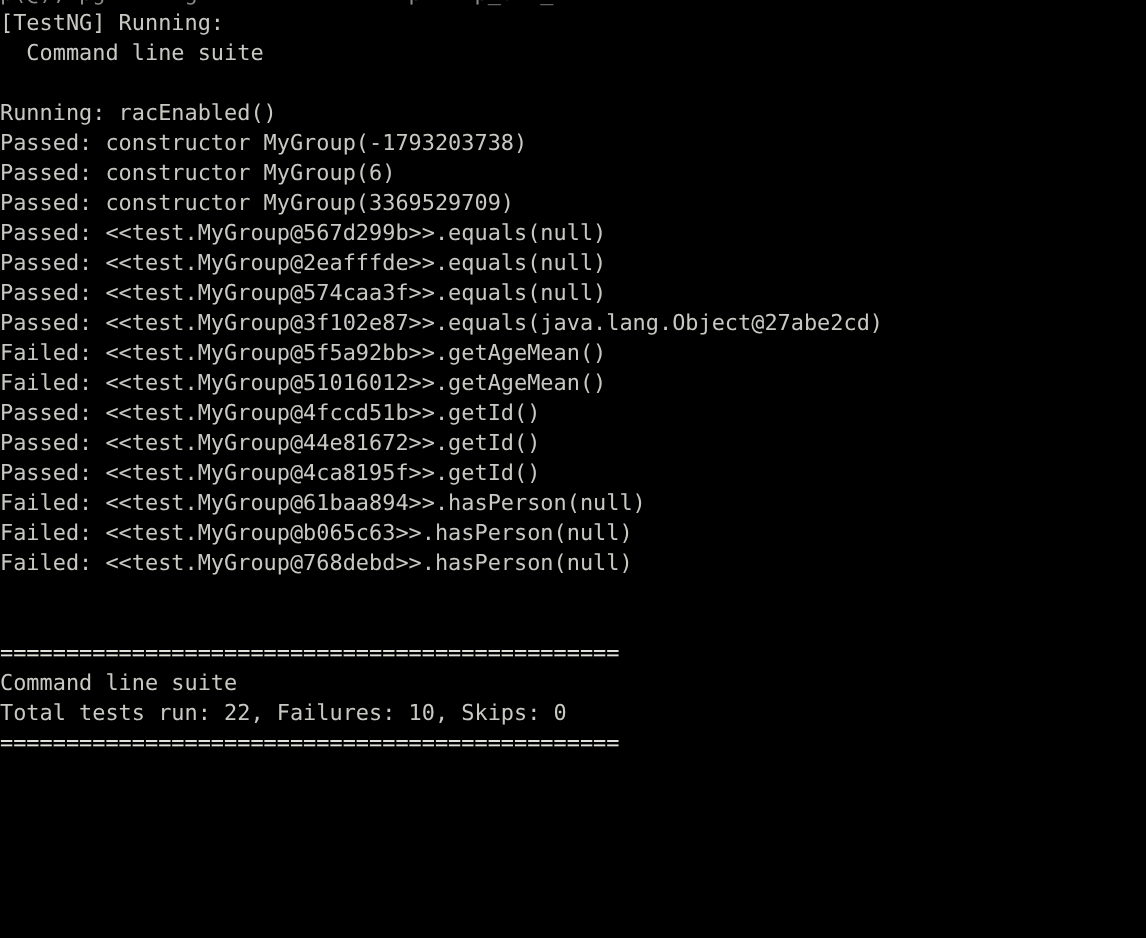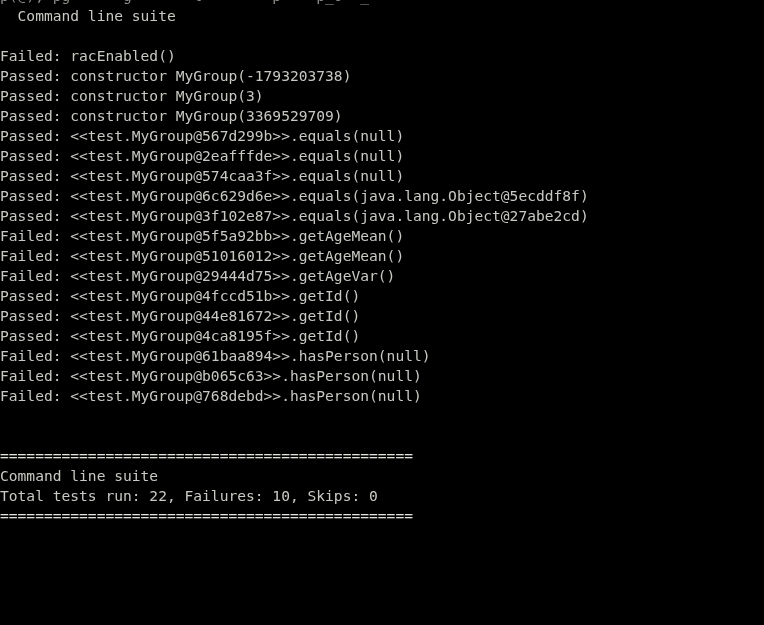--- a/index.html
+++ b/index.html
@@ -43,34 +43,33 @@
   .divider {
     color: #e2e2dd;
   }
 </style>
 </head>
 <body>
 
 <div id="terminal">
   <div id="screen">
       <div class="line clipped-top">p(@), pg      g       l        p    p_0  _</div>
+      <div class="line">[TestNG] Running:</div>
       <div class="line">  Command line suite</div>
       <div class="line blank">&nbsp;</div>
-      <div class="line">Failed: racEnabled()</div>
+      <div class="line">Running: racEnabled()</div>
       <div class="line">Passed: constructor MyGroup(-1793203738)</div>
-      <div class="line">Passed: constructor MyGroup(3)</div>
+      <div class="line">Passed: constructor MyGroup(6)</div>
       <div class="line">Passed: constructor MyGroup(3369529709)</div>
       <div class="line">Passed: &lt;&lt;test.MyGroup@567d299b&gt;&gt;.equals(null)</div>
       <div class="line">Passed: &lt;&lt;test.MyGroup@2eafffde&gt;&gt;.equals(null)</div>
       <div class="line">Passed: &lt;&lt;test.MyGroup@574caa3f&gt;&gt;.equals(null)</div>
-      <div class="line">Passed: &lt;&lt;test.MyGroup@6c629d6e&gt;&gt;.equals(java.lang.Object@5ecddf8f)</div>
       <div class="line">Passed: &lt;&lt;test.MyGroup@3f102e87&gt;&gt;.equals(java.lang.Object@27abe2cd)</div>
       <div class="line">Failed: &lt;&lt;test.MyGroup@5f5a92bb&gt;&gt;.getAgeMean()</div>
       <div class="line">Failed: &lt;&lt;test.MyGroup@51016012&gt;&gt;.getAgeMean()</div>
-      <div class="line">Failed: &lt;&lt;test.MyGroup@29444d75&gt;&gt;.getAgeVar()</div>
       <div class="line">Passed: &lt;&lt;test.MyGroup@4fccd51b&gt;&gt;.getId()</div>
       <div class="line">Passed: &lt;&lt;test.MyGroup@44e81672&gt;&gt;.getId()</div>
       <div class="line">Passed: &lt;&lt;test.MyGroup@4ca8195f&gt;&gt;.getId()</div>
       <div class="line">Failed: &lt;&lt;test.MyGroup@61baa894&gt;&gt;.hasPerson(null)</div>
       <div class="line">Failed: &lt;&lt;test.MyGroup@b065c63&gt;&gt;.hasPerson(null)</div>
       <div class="line">Failed: &lt;&lt;test.MyGroup@768debd&gt;&gt;.hasPerson(null)</div>
       <div class="line blank">&nbsp;</div>
       <div class="line blank">&nbsp;</div>
       <div class="line divider">===============================================</div>
       <div class="line">Command line suite</div>

